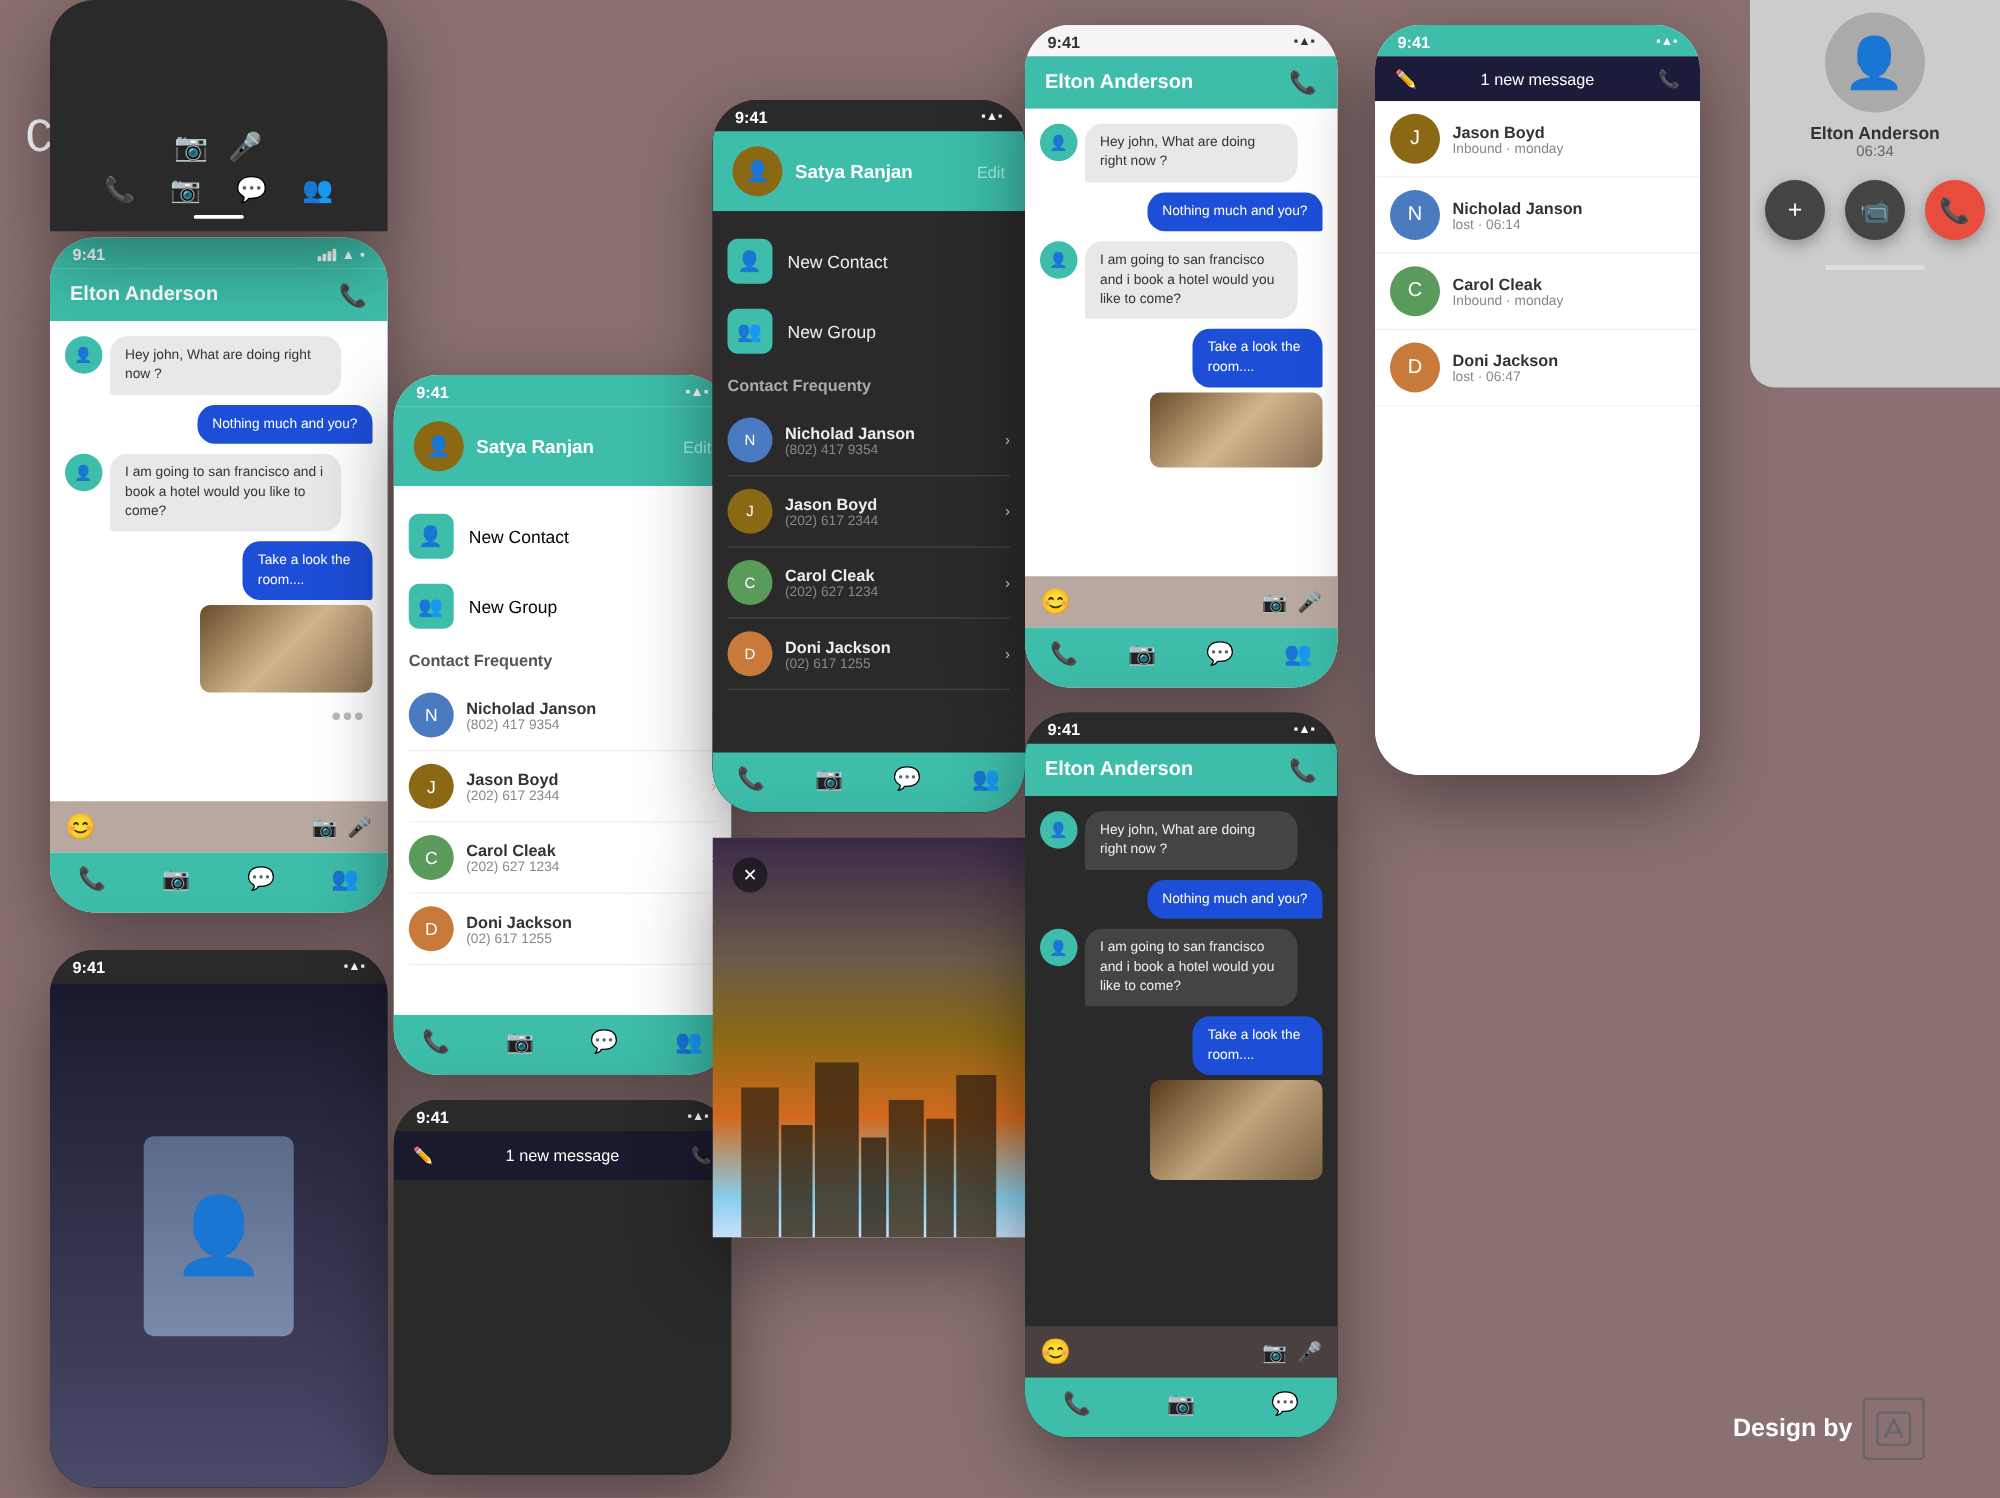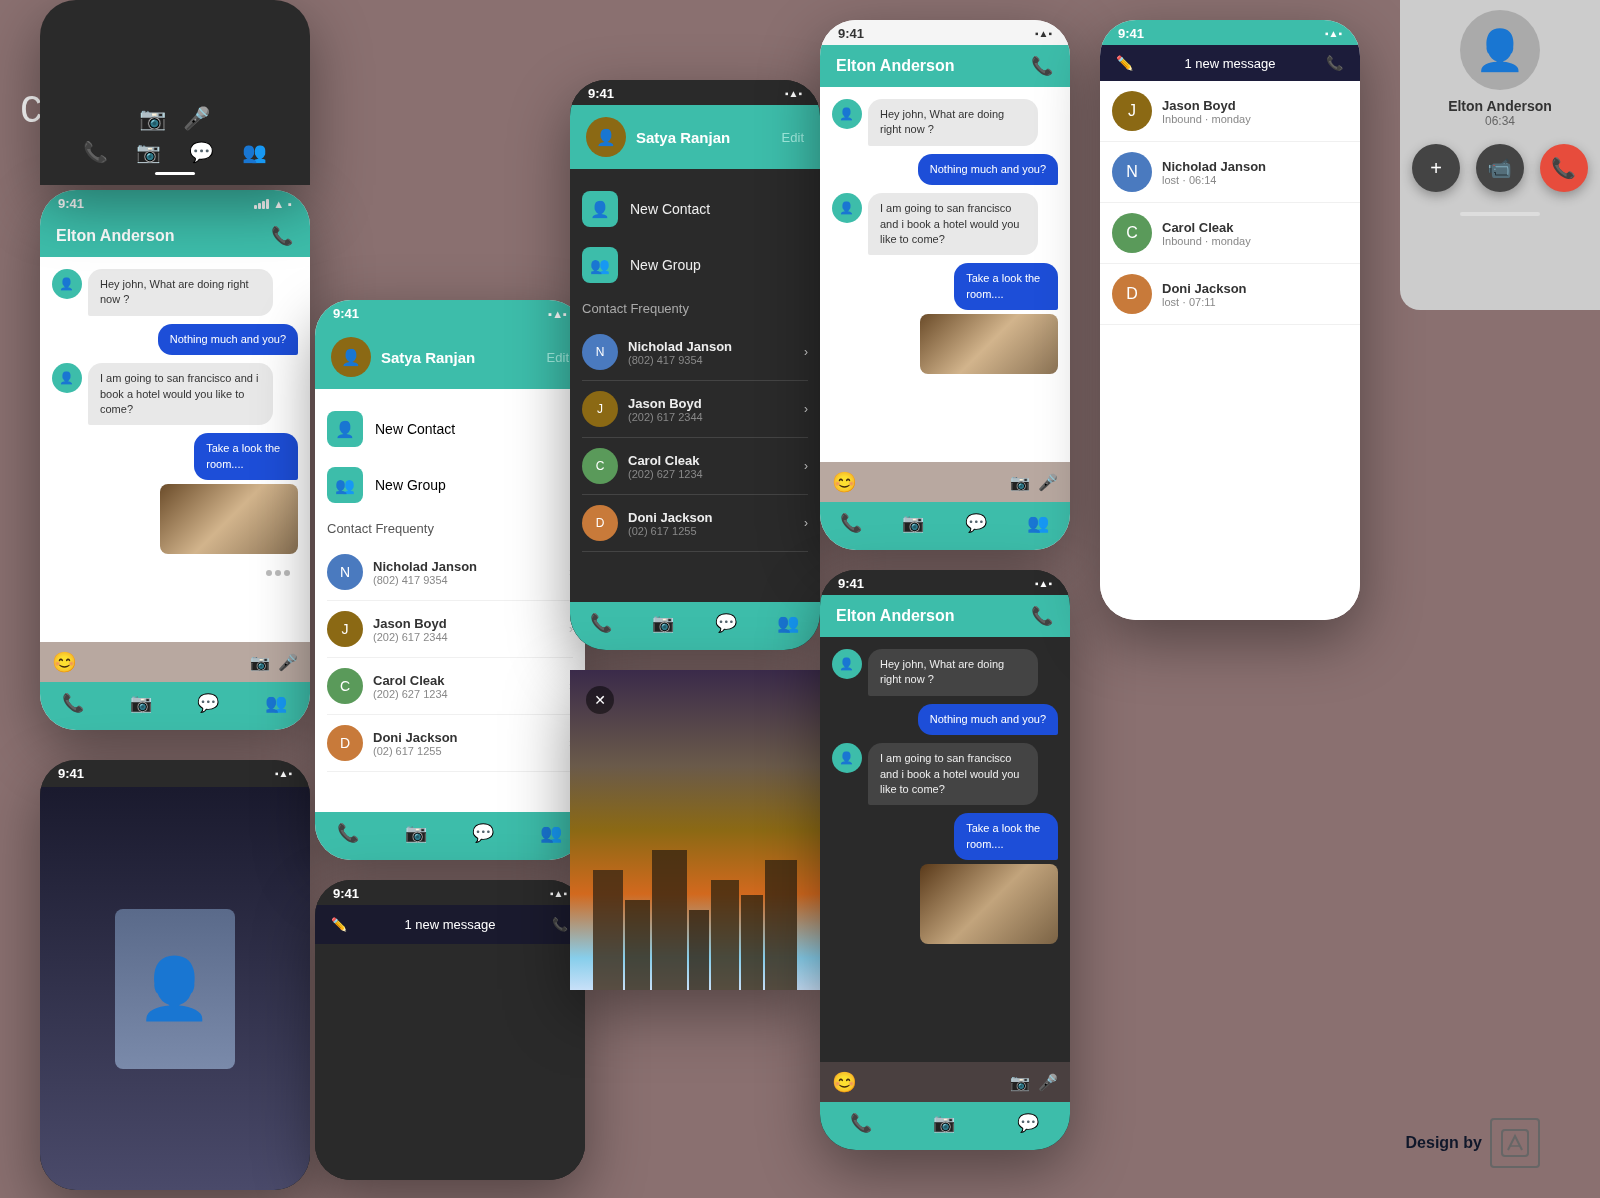--- a/index.html
+++ b/index.html
@@ -27,23 +27,23 @@
     
     .design-by {
       position: absolute;
       bottom: 30px;
       right: 60px;
       display: flex;
       align-items: center;
       gap: 8px;
     }
     .design-by-text {
-      font-size: 16px;
+      font-size: 20px;
       font-weight: bold;
-      color: #0f172a;
+      color: #ffffff;
     }
     .design-logo {
       width: 50px;
       height: 50px;
       border: 2px solid #666;
       border-radius: 4px;
       display: flex;
       align-items: center;
       justify-content: center;
       font-size: 24px;
@@ -209,21 +209,21 @@
       height: 36px;
       border-radius: 8px;
       background: #3dbdaa;
       display: flex;
       align-items: center;
       justify-content: center;
       font-size: 16px;
     }
     .contact-new-label { font-size: 14px; font-weight: 500; }
 
-    .section-title { font-size: 13px; font-weight: 400; color: #555; margin: 8px 0; }
+    .section-title { font-size: 13px; font-weight: 700; color: #555; margin: 8px 0; }
 
     .contact-item {
       display: flex;
       align-items: center;
       gap: 10px;
       padding: 10px 0;
       border-bottom: 1px solid #f0f0f0;
       cursor: pointer;
     }
     .contact-avatar {
@@ -814,21 +814,21 @@
         <div class="msg-list-avatar" style="background:#5a9a5a; border-radius:50%; display:flex; align-items:center; justify-content:center; color:white; font-size:16px;">C</div>
         <div class="msg-list-info">
           <div class="msg-list-name">Carol Cleak</div>
           <div class="msg-list-preview">Inbound · monday</div>
         </div>
       </div>
       <div class="msg-list-item">
         <div class="msg-list-avatar" style="background:#c87a3a; border-radius:50%; display:flex; align-items:center; justify-content:center; color:white; font-size:16px;">D</div>
         <div class="msg-list-info">
           <div class="msg-list-name">Doni Jackson</div>
-          <div class="msg-list-preview">lost · 07:11</div>
+          <div class="msg-list-preview">lost · 06:47</div>
         </div>
       </div>
     </div>
   </div>
 </div>
 
 <div style="position:absolute; right:0; top:0; width:200px; height:310px; background:#ccc; border-radius:0 0 0 20px; overflow:hidden;">
   <div style="height:100%; display:flex; flex-direction:column; align-items:center; padding-top:10px;">
     <div style="width:80px; height:80px; border-radius:50%; background:#aaa; overflow:hidden; display:flex; align-items:center; justify-content:center; font-size:40px; color:white;">👤</div>
     <div style="font-size:14px; font-weight:600; color:#333; margin-top:8px;">Elton Anderson</div>

